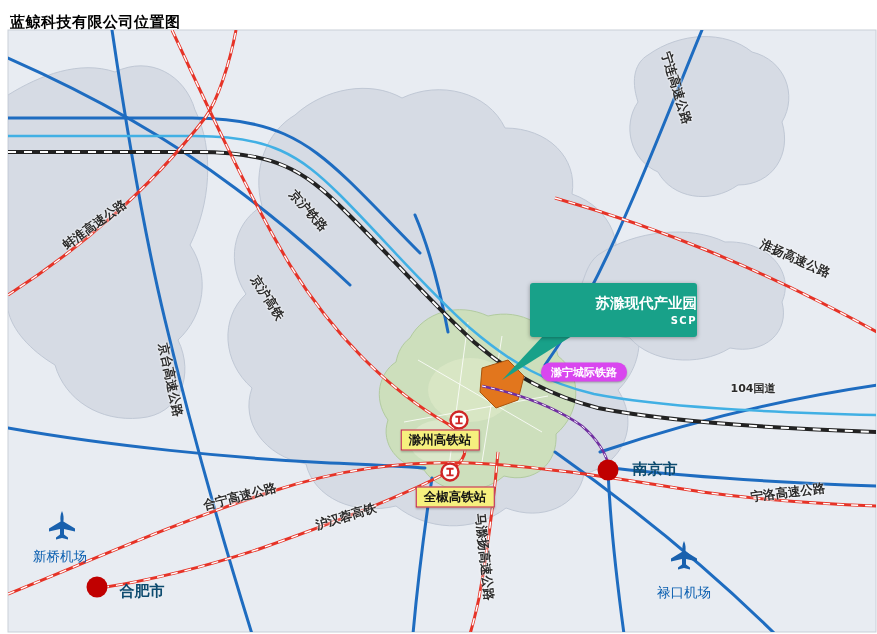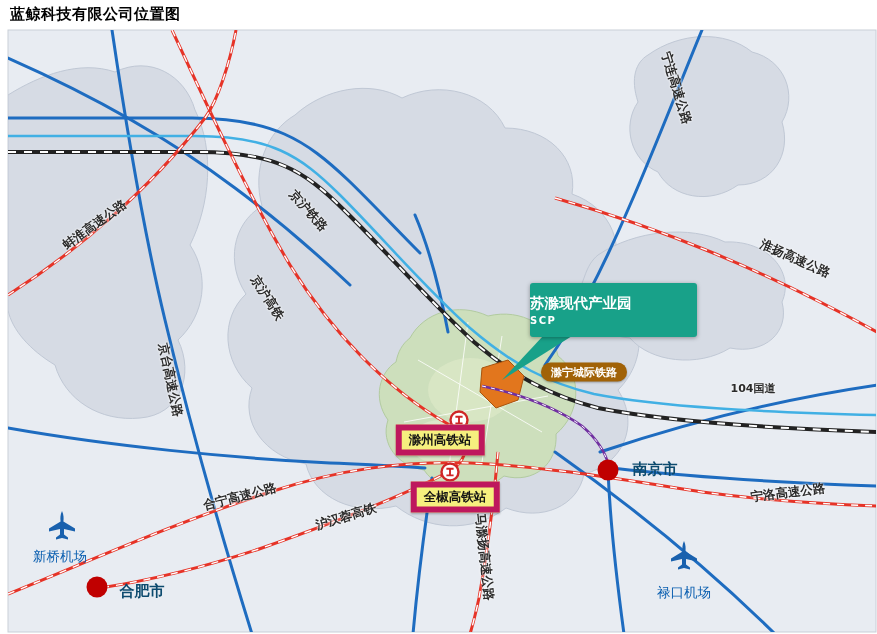--- a/index.html
+++ b/index.html
@@ -1,30 +1,30 @@
 <!DOCTYPE html>
 <html><head>
 <meta charset="utf-8">
 <style>
   html,body{margin:0;padding:0;background:#fff;}
   .page{position:relative;width:877px;height:634px;overflow:hidden;background:#fff;
         font-family:"DejaVu Sans","Liberation Sans",sans-serif;}
-  .title{position:absolute;left:10px;top:5px;font-size:15px;font-weight:700;color:#000;letter-spacing:.5px;}
+  .title{position:absolute;left:10px;top:13px;font-size:15px;font-weight:700;color:#000;letter-spacing:.5px;}
   svg.map{position:absolute;left:0;top:0;}
   .lbl{position:absolute;transform:translate(-50%,-50%) rotate(var(--r,0deg));white-space:nowrap;}
   .road-lbl{font-size:12.5px;font-weight:700;color:#2b2b2b;
             text-shadow:0 0 2px rgba(255,255,255,.95),0 0 3px rgba(255,255,255,.85);}
   .station-lbl{font-size:12.5px;font-weight:700;color:#141414;background:#f6f07e;
-               border:6px solid #be185d;padding:1px 7px;box-shadow:0 1px 2px rgba(0,0,0,.25);}
+               border:1px solid #be185d;padding:1px 7px;box-shadow:0 1px 2px rgba(0,0,0,.25);}
   .city-lbl{font-size:15px;font-weight:700;color:#0c4a6e;}
   .airport-lbl{font-size:13.5px;font-weight:400;color:#0b5fb0;}
-  .chuning-lbl{font-size:11px;font-weight:700;color:#fff;background:#a16207;
+  .chuning-lbl{font-size:11px;font-weight:700;color:#fff;background:#d946ef;
                padding:2px 10px;border-radius:10px;box-shadow:0 1px 2px rgba(0,0,0,.3);}
   .scp-box{position:absolute;left:530px;top:283px;width:167px;height:54px;background:#18a189;color:#fff;
-           display:flex;flex-direction:column;align-items:flex-start;justify-content:center;gap:2px;
+           display:flex;flex-direction:column;align-items:flex-end;justify-content:center;gap:2px;
            border-radius:3px;box-shadow:0 1px 4px rgba(0,0,0,.35);}
   .scp-name{font-size:14.5px;font-weight:700;}
   .scp-abbr{font-size:10px;font-weight:700;letter-spacing:1.5px;}
 </style>
 </head>
 <body>
 
 <div class="page">
 
   <svg class="map" width="877" height="634" viewBox="0 0 877 634">

